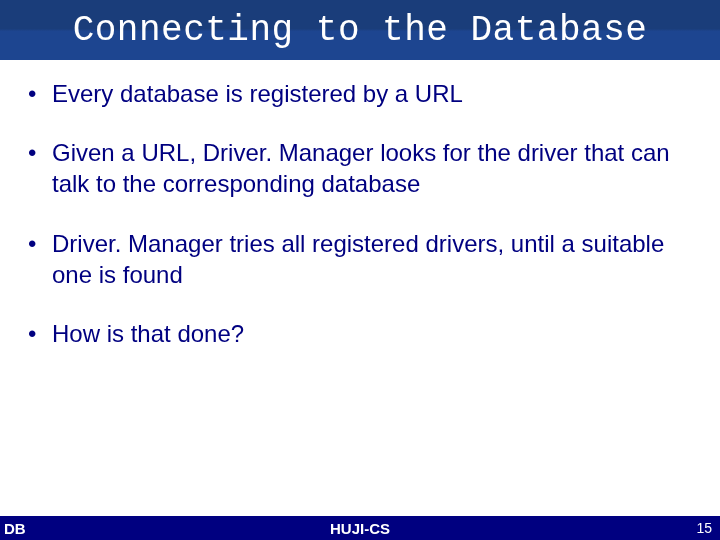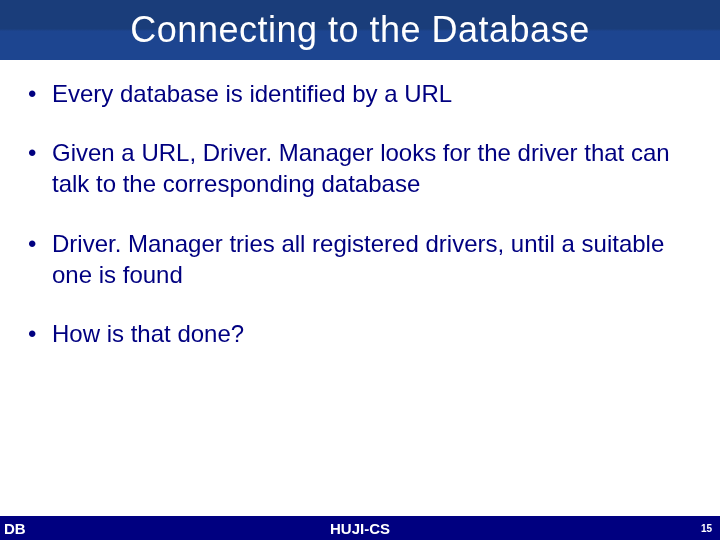--- a/index.html
+++ b/index.html
@@ -11,20 +11,21 @@
       position: relative;
       overflow: hidden;
     }
     .header {
       width: 100%;
       height: 60px;
       background: linear-gradient(to bottom, #1a3d7a 0%, #1a3d7a 48%, #1d4590 52%, #1d4590 100%);
       display: flex;
       align-items: center;
       justify-content: center;
+      font-family: Liberation Mono, monospace;
     }
     .title {
       color: #ffffff;
       font-size: 36px;
       letter-spacing: 0.5px;
     }
     .content {
       padding: 18px 28px 0 28px;
       color: #000080;
       font-size: 24px;
@@ -61,36 +62,36 @@
     }
     .footer-center {
       position: absolute;
       left: 50%;
       transform: translateX(-50%);
       text-align: right;
     }
     .footer-right {
       position: absolute;
       right: 8px;
-      font-weight: bold;
-      font-size: 10px;
+      font-weight: normal;
+      font-size: 14px;
       margin-left: 42px;
     }
   </style>
 </head>
 <body>
 
 <div class="header">
   <div class="title">Connecting to the Database</div>
 </div>
 
 <div class="content">
   <div class="bullet">
     <div class="bullet-dot">•</div>
-    <div class="bullet-text">Every database is identified by a URL</div>
+    <div class="bullet-text">Every database is registered by a URL</div>
   </div>
   <div class="bullet">
     <div class="bullet-dot">•</div>
     <div class="bullet-text">Given a URL, Driver. Manager looks for the driver that can talk to the corresponding database</div>
   </div>
   <div class="bullet">
     <div class="bullet-dot">•</div>
     <div class="bullet-text">Driver. Manager tries all registered drivers, until a suitable one is found</div>
   </div>
   <div class="bullet">

